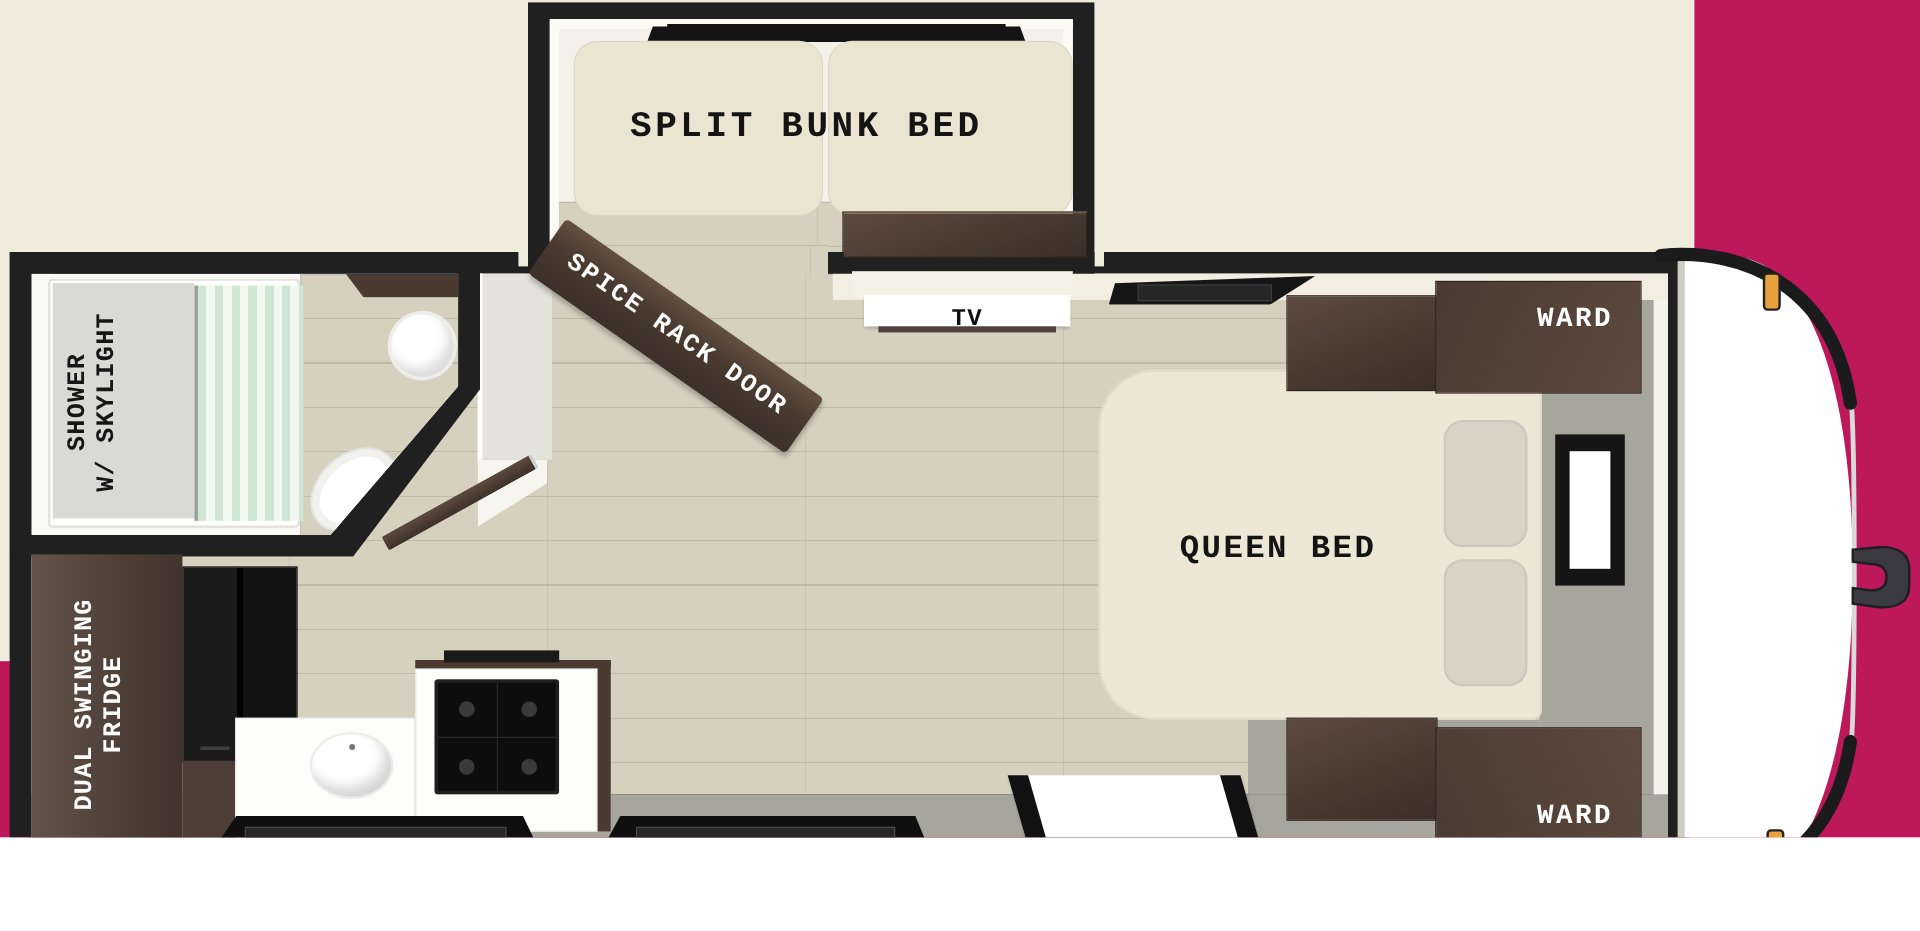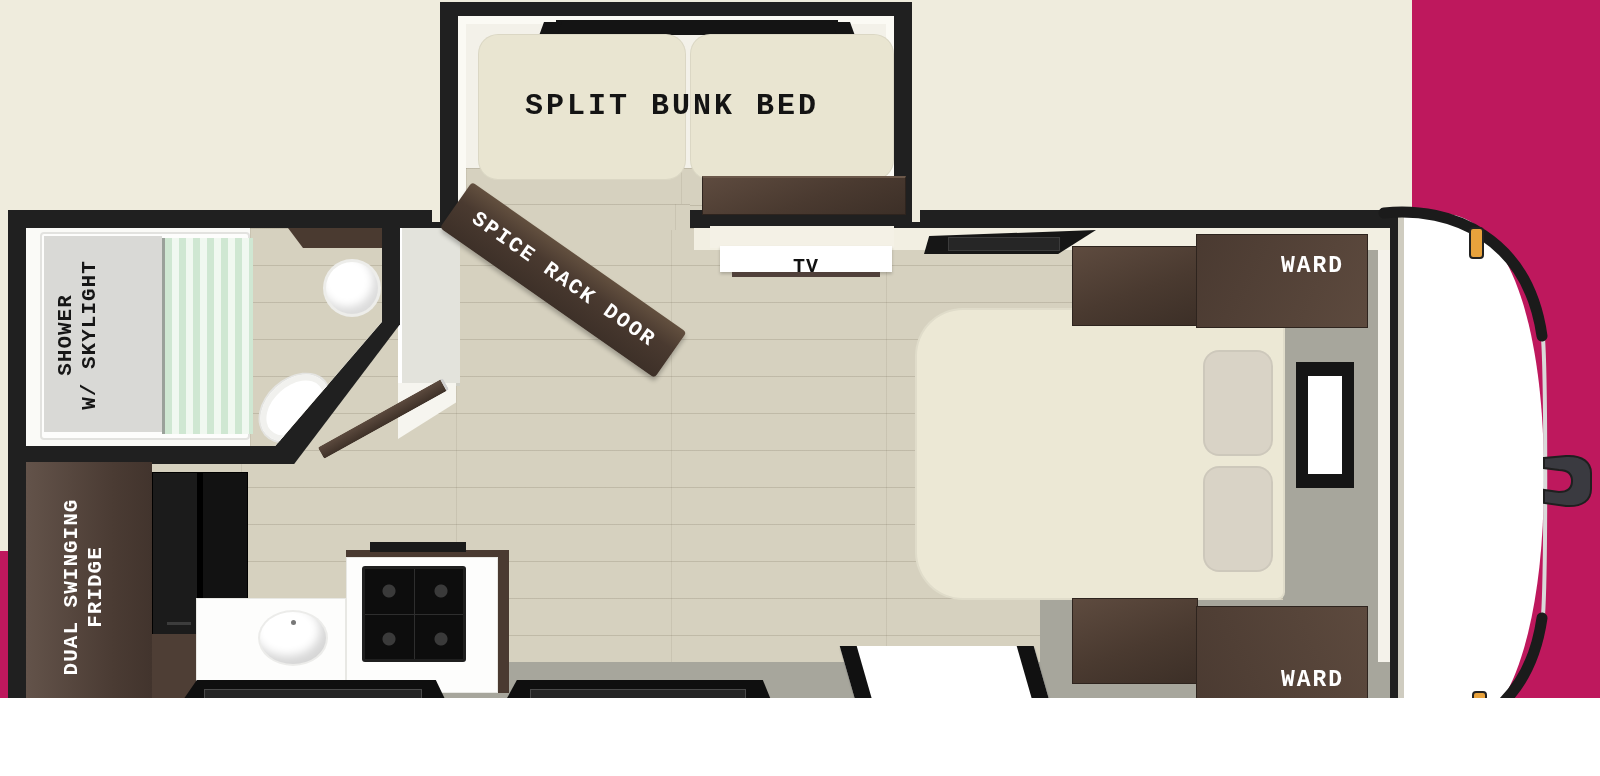--- a/index.html
+++ b/index.html
@@ -174,20 +174,21 @@
               box-shadow:0 2px 2px rgba(0,0,0,0.25);"></div>
 
 
   <div class="a" style="left:915px;top:308px;width:370px;height:292px;background:#ece8d5;
               border-radius:48px 8px 8px 48px;box-shadow:inset 0 0 0 2px rgba(0,0,0,0.05);">
     <div class="a" style="left:288px;top:42px;width:70px;height:106px;border-radius:16px;background:#d9d3c6;
                 box-shadow:inset 0 0 0 2px rgba(0,0,0,0.05);"></div>
     <div class="a" style="left:288px;top:158px;width:70px;height:106px;border-radius:16px;background:#d9d3c6;
                 box-shadow:inset 0 0 0 2px rgba(0,0,0,0.05);"></div>
   </div>
+  <div class="a lbl" style="left:915px;top:443px;width:300px;font-size:27px;color:#141414;">QUEEN BED</div>
 
   <div class="a" style="left:1296px;top:362px;width:58px;height:126px;background:#151515;">
     <div class="a" style="left:12px;top:14px;width:34px;height:98px;background:#ffffff;"></div>
   </div>
 
   <div class="a brown cab" style="left:1072px;top:246px;width:124px;height:78px;"></div>
   <div class="a cab" style="left:1196px;top:234px;width:170px;height:92px;
               background:linear-gradient(115deg,#4a3a31,#5d4a3e);"></div>
   <div class="a lbl" style="left:1240px;top:254px;width:145px;font-size:23px;color:#ffffff;">WARD</div>
 

